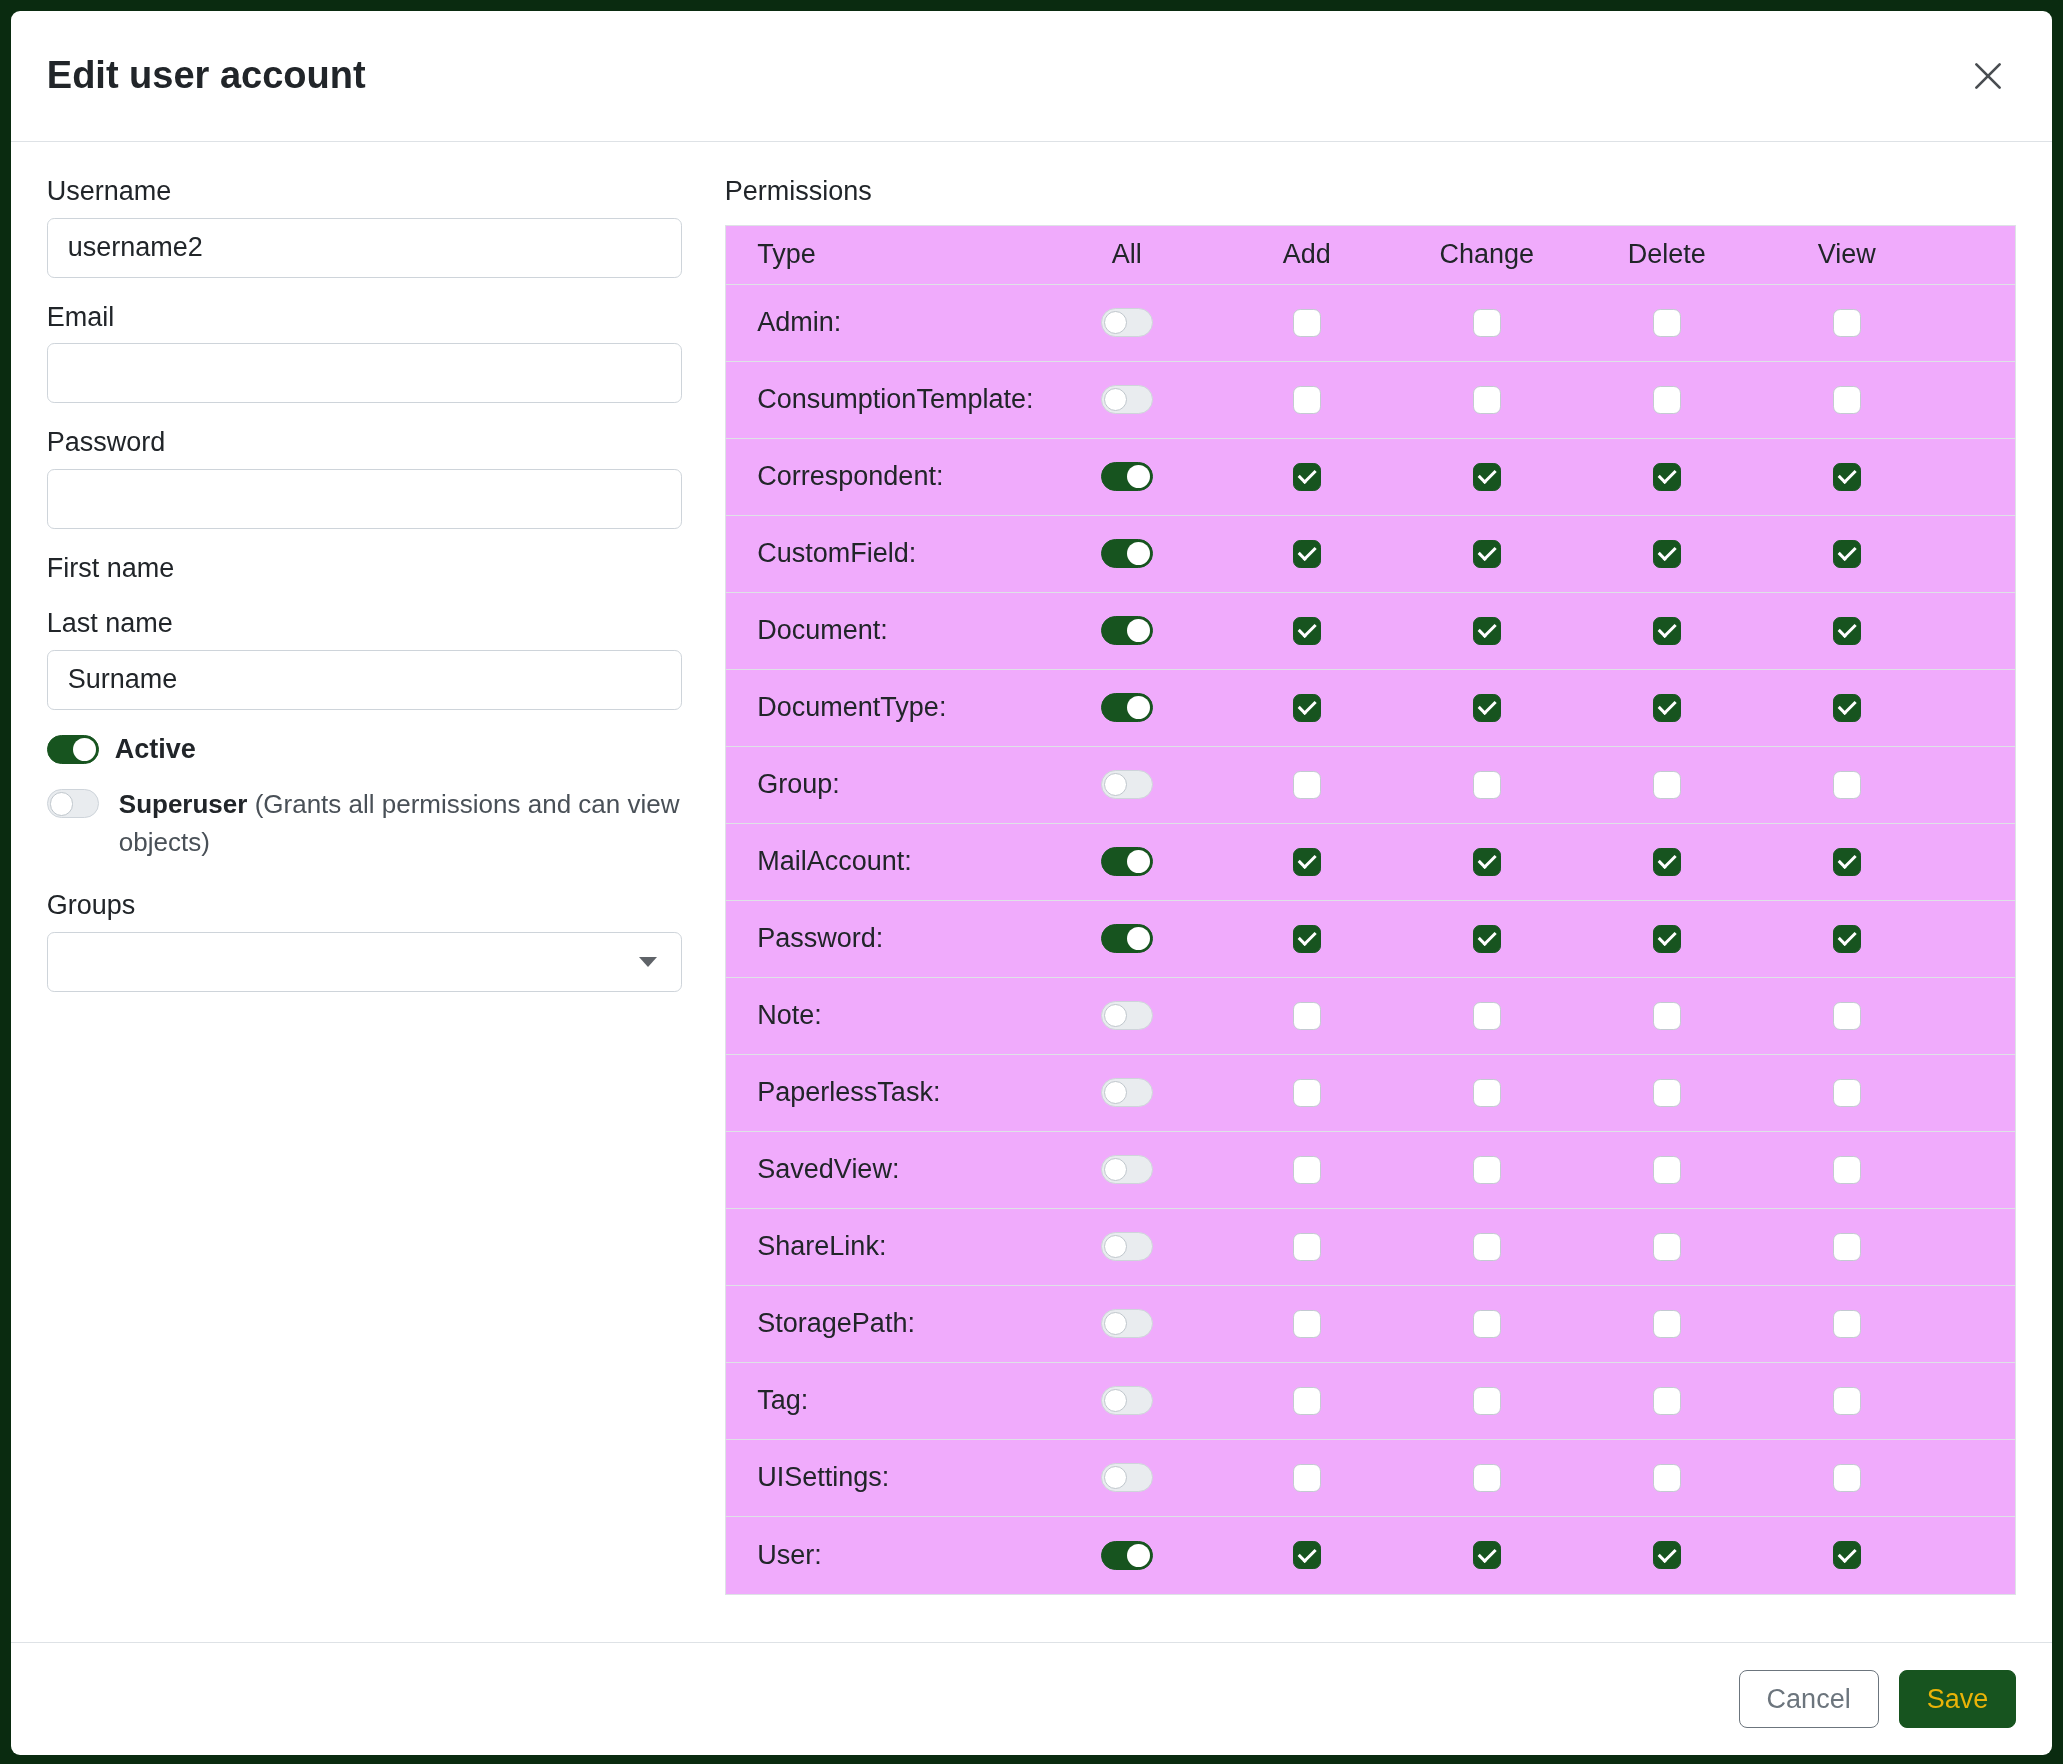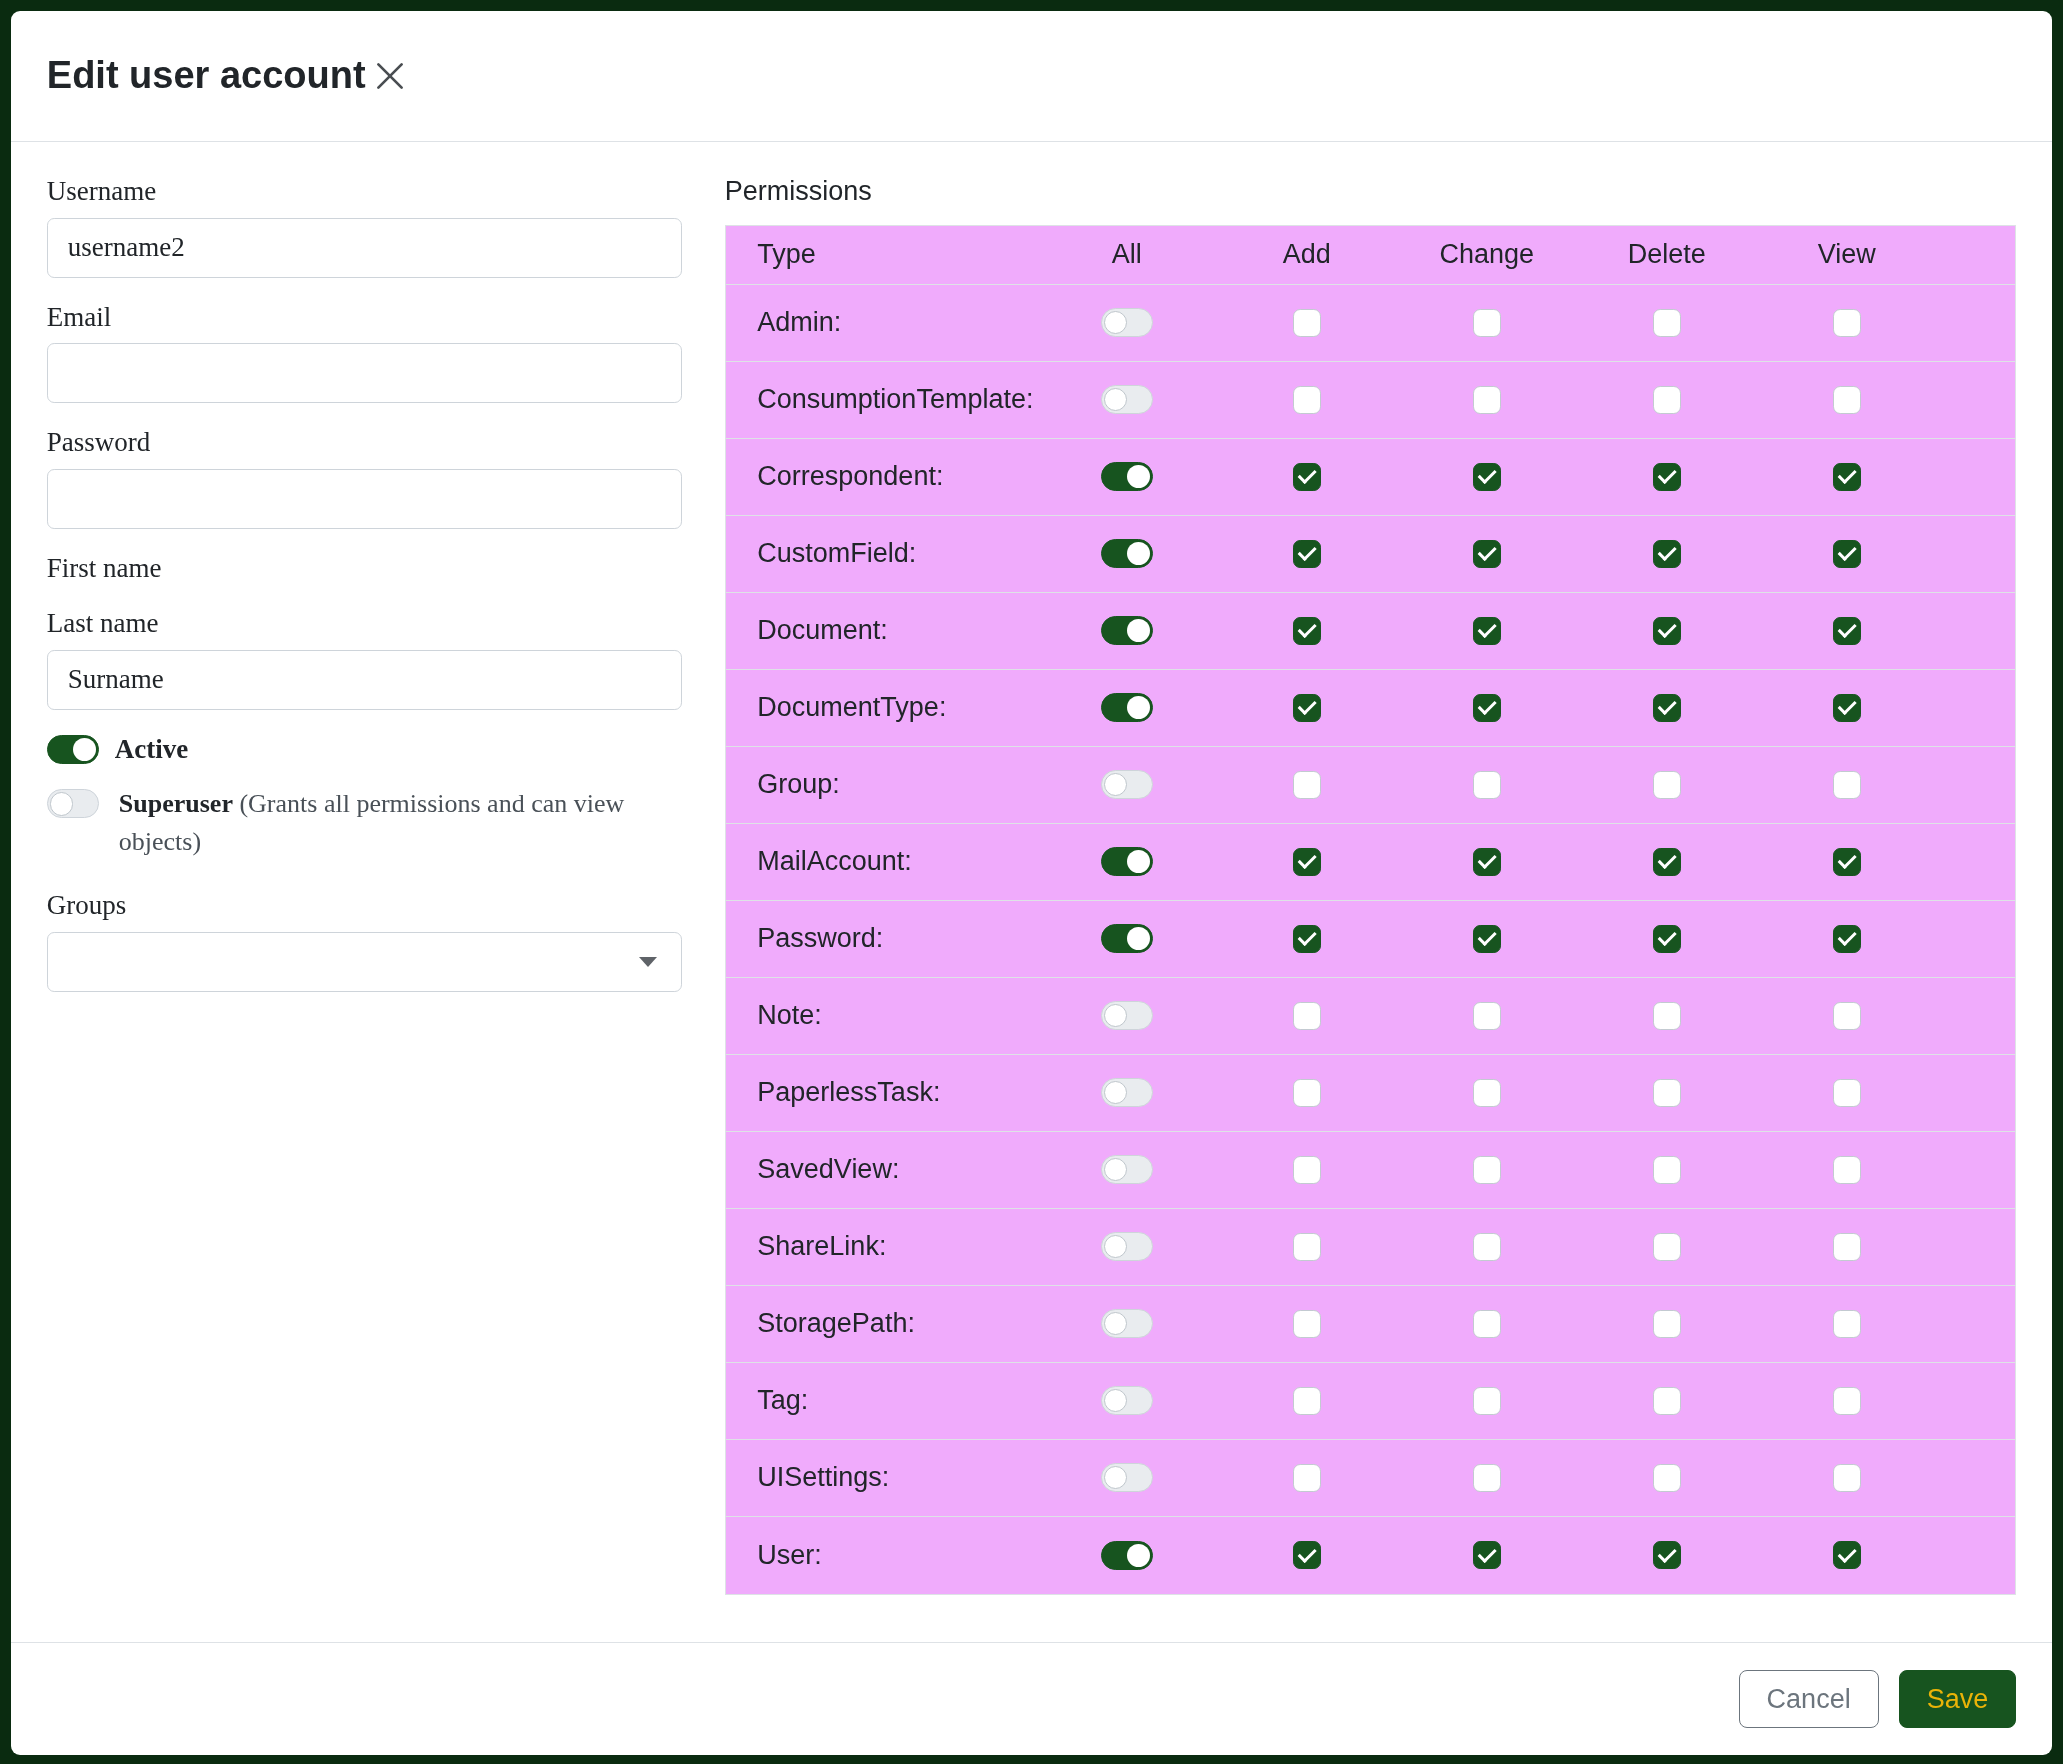--- a/index.html
+++ b/index.html
@@ -16,27 +16,27 @@
     width:2063px;height:1764px;position:relative;overflow:hidden;
     background:var(--backdrop);
     font-family:"Liberation Sans",sans-serif;color:var(--text);
   }
   .modal{
     position:absolute;left:10.8px;right:10.8px;top:10.8px;bottom:9px;
     background:#fff;border-radius:9px;display:flex;flex-direction:column;overflow:hidden;
   }
   .modal-header{
     flex:0 0 auto;height:131px;padding:0 40px 0 36px;
-    display:flex;align-items:center;
+    display:flex;align-items:center;justify-content:space-between;
     border-bottom:0.9px solid var(--line);
   }
   .modal-title{margin:0;font-size:38px;font-weight:700;color:var(--text);}
   .close-btn{background:none;border:none;padding:7.2px;cursor:pointer;line-height:0;}
   .modal-body{flex:1 1 auto;display:flex;padding:34px 36px 0 36px;overflow:hidden;}
-  .left-col{width:635px;flex:0 0 auto;font-family:Liberation Serif, serif;}
+  .left-col{width:635px;flex:0 0 auto;}
   .right-col{flex:1 1 auto;margin-left:43px;}
 
   .field{margin-bottom:24px;}
   .field-label{display:block;font-size:27px;line-height:31px;color:var(--text);margin-bottom:10.8px;}
   .text-input{
     width:100%;height:60px;border:0.9px solid var(--border);border-radius:7.2px;
     padding:8px 20px;font-size:27px;color:var(--text);font-family:inherit;background:#fff;outline:none;
   }
 
   .switch{

